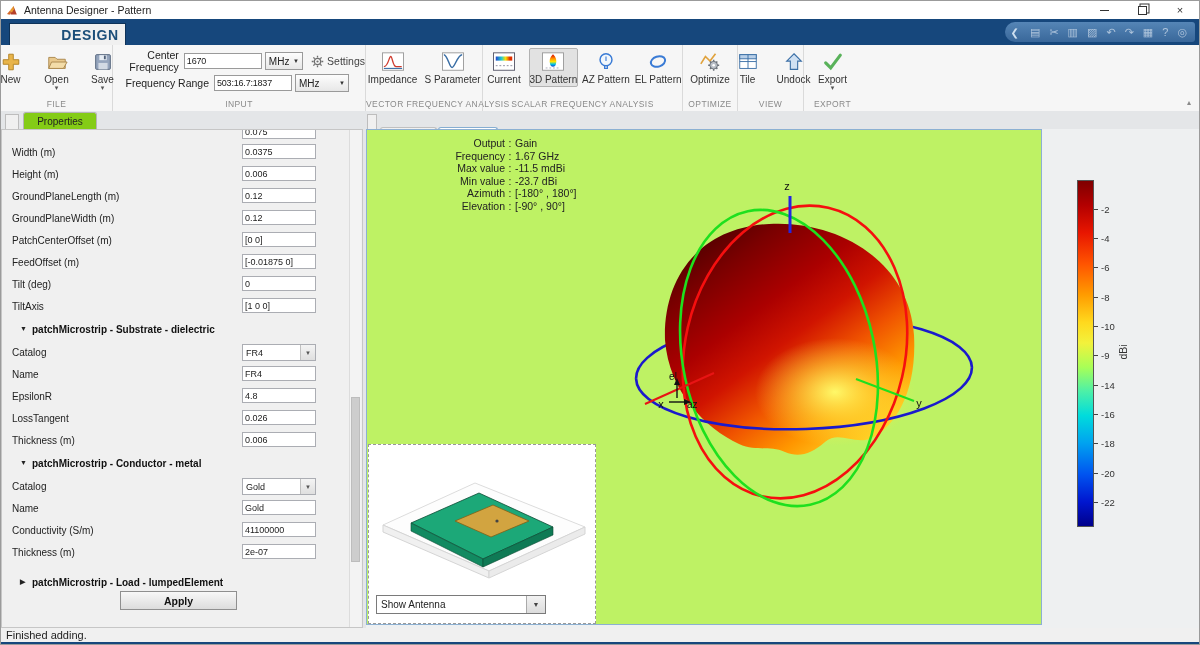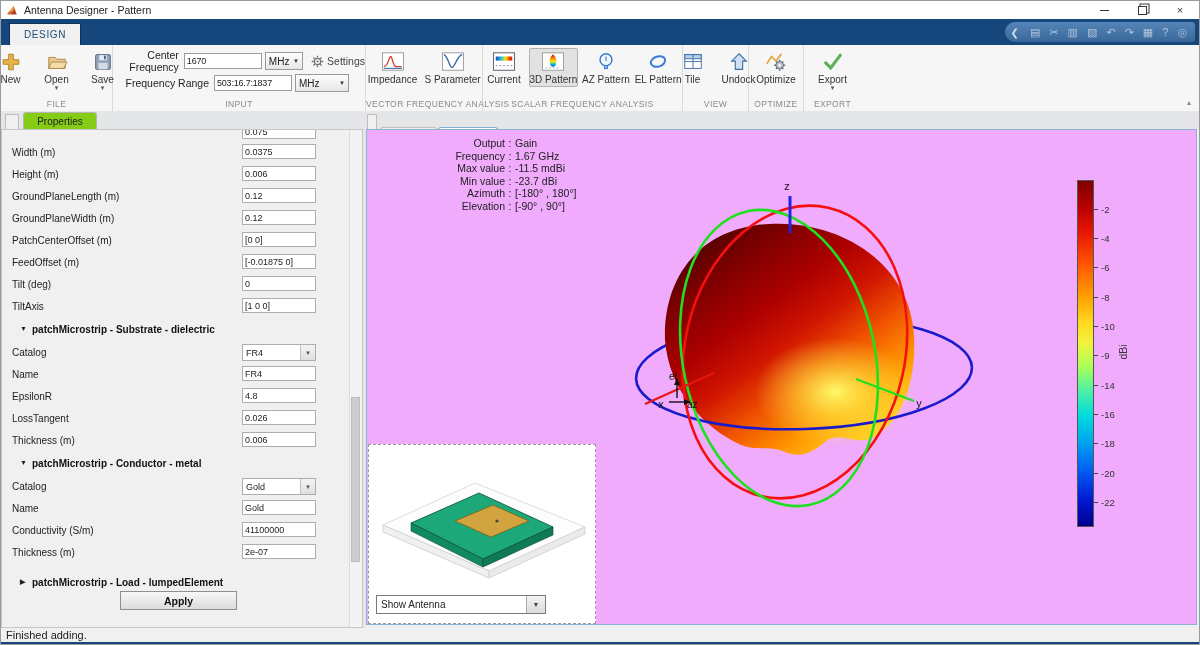--- a/index.html
+++ b/index.html
@@ -7,21 +7,21 @@
   
   .titlebar{position:absolute;left:0;top:0;width:100%;height:18px;background:#ffffff;display:flex;align-items:center;}
   .titlebar .ml-icon{margin-left:5px;width:12px;height:12px;}
   .titlebar .title{margin-left:6px;font-size:10.5px;color:#222;}
   .wincontrols{position:absolute;right:0;top:0;height:18px;display:flex;}
   .winbtn{width:38px;height:18px;display:flex;align-items:center;justify-content:center;color:#333;font-size:11px;}
   .min-glyph{display:inline-block;width:9px;border-top:1px solid #333;}
   .restore-glyph{display:inline-block;width:7px;height:7px;border:1px solid #333;box-shadow:2px -2px 0 -0.5px #fff,2px -2px 0 0.5px #333;}
   
   .tabstrip{position:absolute;left:0;top:18px;width:100%;height:26px;background:#16477c;}
-  .design-tab{position:absolute;left:8px;bottom:0;width:70px;height:21px;background:#f0f0f0;border:1px solid #0e3258;border-bottom:none;display:flex;align-items:center;justify-content:center;font-size:10px;font-weight:normal;color:#1b4e79;letter-spacing:0.6px;}
+  .design-tab{position:absolute;left:8px;bottom:0;width:70px;height:21px;background:#f0f0f0;border:1px solid #0e3258;border-bottom:none;display:flex;align-items:center;justify-content:center;font-size:14px;font-weight:bold;color:#1b4e79;letter-spacing:0.6px;padding-left:45px;}
   .qat{position:absolute;right:4px;top:3px;height:20px;padding:0 8px 0 6px;display:flex;align-items:center;gap:9px;background:linear-gradient(#5585b6,#39679a);border-radius:10px 3px 3px 10px;}
   .qat .chev{color:#cfe0f0;font-size:10px;margin-right:2px;}
   .qat .qicon{color:rgba(235,242,250,0.62);font-size:11px;line-height:1;}
   
   .ribbon{position:absolute;left:0;top:44px;width:100%;height:66px;background:#f6f6f6;border-bottom:1px solid #cfcfcf;display:flex;}
   .rsec{position:relative;height:100%;border-right:1px solid #dadada;box-sizing:border-box;flex:0 0 auto;}
   .rsec .seclabel{position:absolute;bottom:2px;left:0;width:100%;text-align:center;font-size:8.5px;color:#8a8a8a;letter-spacing:0.4px;white-space:nowrap;}
   .rbtns{display:flex;justify-content:center;gap:4px;padding-top:3px;}
   .rbtn{display:flex;flex-direction:column;align-items:center;min-width:32px;padding:2px 4px 1px;border:1px solid transparent;border-radius:2px;}
   .rbtn.selected{background:#e2e2e2;border-color:#b2b2b2;}
@@ -55,21 +55,21 @@
   .vscroll{position:absolute;right:1px;top:0;width:11px;height:100%;background:#f3f3f3;border-left:1px solid #dcdcdc;}
   .vthumb{position:absolute;left:1px;top:267px;width:9px;height:165px;background:#cdcdcd;border:1px solid #bdbdbd;box-sizing:border-box;}
   .splitter{position:absolute;left:362px;top:110px;width:3px;height:517px;background:#e4e6e8;}
   
   .mtabs{position:absolute;left:365px;top:110px;width:835px;height:18px;background:#e4e6e8;}
   .mtabstub{position:absolute;left:1px;top:3px;width:8px;height:15px;background:#f0f0f0;border:1px solid #bdbdbd;border-bottom:none;}
   .mtab{position:absolute;top:16px;height:16px;display:flex;align-items:center;justify-content:center;font-size:10px;border-radius:3px 3px 0 0;}
   .mtab.inactive{left:14px;width:55px;background:linear-gradient(#f2f2f2,#e0e0e0);border:1px solid #c0c0c0;border-bottom:none;color:#555;}
   .mtab.active{left:72px;width:58px;background:#ffffff;border:1px solid #86aed1;border-bottom:none;color:#111;}
   
-  .figure{position:absolute;left:365px;top:128px;width:831px;height:496px;background:#f0abfc;border:1px solid #8cb0d2;box-sizing:border-box;}
+  .figure{position:absolute;left:365px;top:128px;width:676px;height:496px;background:#bef264;border:1px solid #8cb0d2;box-sizing:border-box;}
   .anno{position:absolute;left:66px;top:7px;display:grid;grid-template-columns:72px 10px auto;row-gap:0.5px;font-size:10.5px;color:#222;}
   .anno .k{text-align:right;}
   .anno .s{text-align:center;}
   .plotsvg{position:absolute;left:0;top:0;}
   
   .cbar{position:absolute;left:710px;top:50px;width:17px;height:347px;border:1px solid #555;box-sizing:border-box;
     background:linear-gradient(#7f0000 0%,#b30000 7%,#e81600 15%,#ff5400 24%,#ff9c00 33%,#ffd91e 41%,#f2f23c 47%,#a8ff57 54%,#4cf0a8 61%,#00dcdc 68%,#00a2f0 76%,#0054f0 85%,#0016cf 93%,#00008b 100%);}
   .cbtick{position:absolute;display:flex;align-items:center;height:11px;}
   .cbtick .dash{width:4px;border-top:1px solid #444;margin-right:3px;}
   .cbtick .tl{font-size:9.5px;color:#333;}
@@ -254,55 +254,55 @@
         <div class="rbtn">
           <svg width="24" height="22" viewBox="0 0 26 24">
               <ellipse cx="13" cy="11.5" rx="8" ry="5.5" transform="rotate(-18 13 11.5)" fill="none" stroke="#3a7bd5" stroke-width="2.2"></ellipse>
             </svg>
           <span class="rlabel">EL Pattern</span>
         </div>
       </div>
       <div class="seclabel">SCALAR FREQUENCY ANALYSIS</div>
     </div>
 
-    <div class="rsec" style="width:66px;">
-      <div class="rbtns">
-        <div class="rbtn">
-          <svg width="22" height="22" viewBox="0 0 24 24">
-              <rect x="3" y="4" width="18" height="15" fill="#fff" stroke="#3a6ea5"></rect>
-              <rect x="3" y="4" width="18" height="4.5" fill="#b8cfe8" stroke="#3a6ea5"></rect>
-              <path d="M12 4v15M3 11.5h18" stroke="#3a6ea5"></path>
-            </svg>
-          <span class="rlabel">Tile</span>
-        </div>
-        <div class="rbtn">
-          <svg width="22" height="22" viewBox="0 0 24 24">
-              <polygon points="12,3 20,11 16,11 16,20 8,20 8,11 4,11" fill="#cfe0f2" stroke="#3a6ea5" stroke-width="1.2"></polygon>
-            </svg>
-          <span class="rlabel">Undock</span>
-        </div>
-      </div>
-      <div class="seclabel">VIEW</div>
-    </div>
-
     <div class="rsec" style="width:55px;">
       <div class="rbtns">
         <div class="rbtn">
           <svg width="24" height="22" viewBox="0 0 26 24">
               <path d="M3 14L8 6l5 5 6-8" stroke="#e0a23c" fill="none" stroke-width="1.8"></path>
               <circle cx="17" cy="15.5" r="4.2" fill="#b9bfc7" stroke="#6b7178"></circle>
               <g stroke="#6b7178" stroke-width="1.6">
                 <path d="M17 9.5v2M17 19.5v2M11 15.5h2M21 15.5h2M13 11.5l1.4 1.4M19.6 18.1l1.4 1.4M21 11.5l-1.4 1.4M14.4 18.1L13 19.5"></path>
               </g>
               <circle cx="17" cy="15.5" r="1.4" fill="#fff"></circle>
             </svg>
           <span class="rlabel">Optimize</span>
         </div>
       </div>
       <div class="seclabel">OPTIMIZE</div>
+    </div>
+
+    <div class="rsec" style="width:66px;">
+      <div class="rbtns">
+        <div class="rbtn">
+          <svg width="22" height="22" viewBox="0 0 24 24">
+              <rect x="3" y="4" width="18" height="15" fill="#fff" stroke="#3a6ea5"></rect>
+              <rect x="3" y="4" width="18" height="4.5" fill="#b8cfe8" stroke="#3a6ea5"></rect>
+              <path d="M12 4v15M3 11.5h18" stroke="#3a6ea5"></path>
+            </svg>
+          <span class="rlabel">Tile</span>
+        </div>
+        <div class="rbtn">
+          <svg width="22" height="22" viewBox="0 0 24 24">
+              <polygon points="12,3 20,11 16,11 16,20 8,20 8,11 4,11" fill="#cfe0f2" stroke="#3a6ea5" stroke-width="1.2"></polygon>
+            </svg>
+          <span class="rlabel">Undock</span>
+        </div>
+      </div>
+      <div class="seclabel">VIEW</div>
     </div>
 
     <div class="rsec" style="width:57px;border-right:none;">
       <div class="rbtns">
         <div class="rbtn">
           <svg width="22" height="22" viewBox="0 0 24 24">
               <path d="M4 13l5.5 5.5L20 4.5" stroke="#59b25a" fill="none" stroke-width="3.4" stroke-linecap="round"></path>
             </svg>
           <span class="rlabel">Export</span>
           <span class="darr">▾</span>

